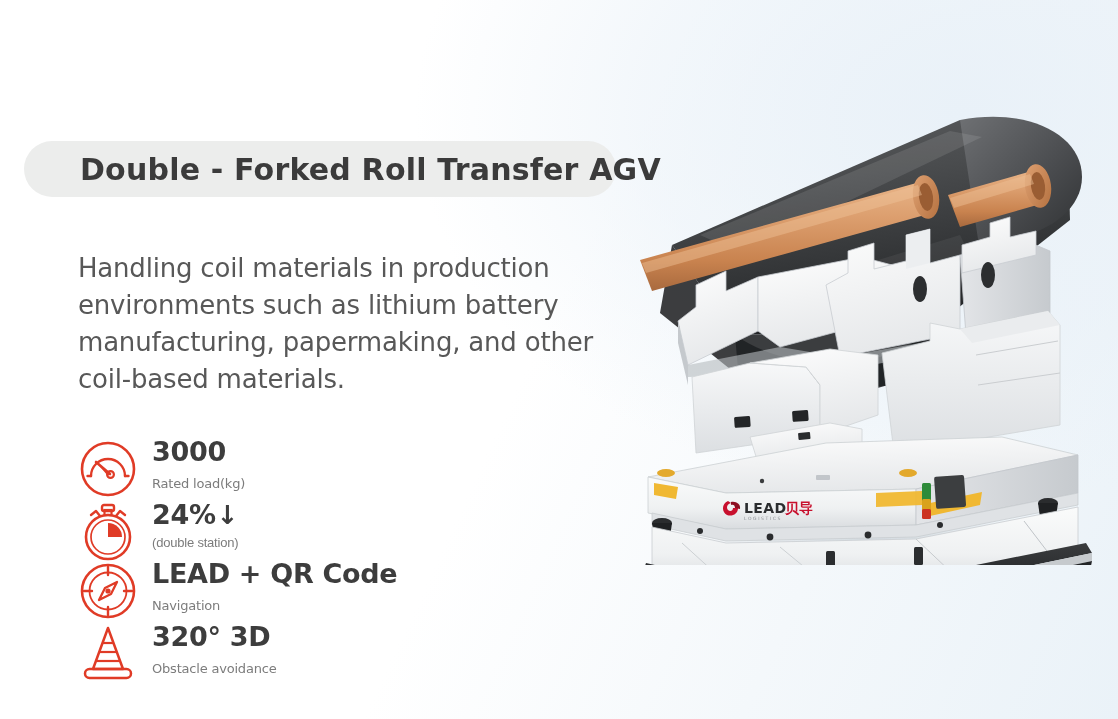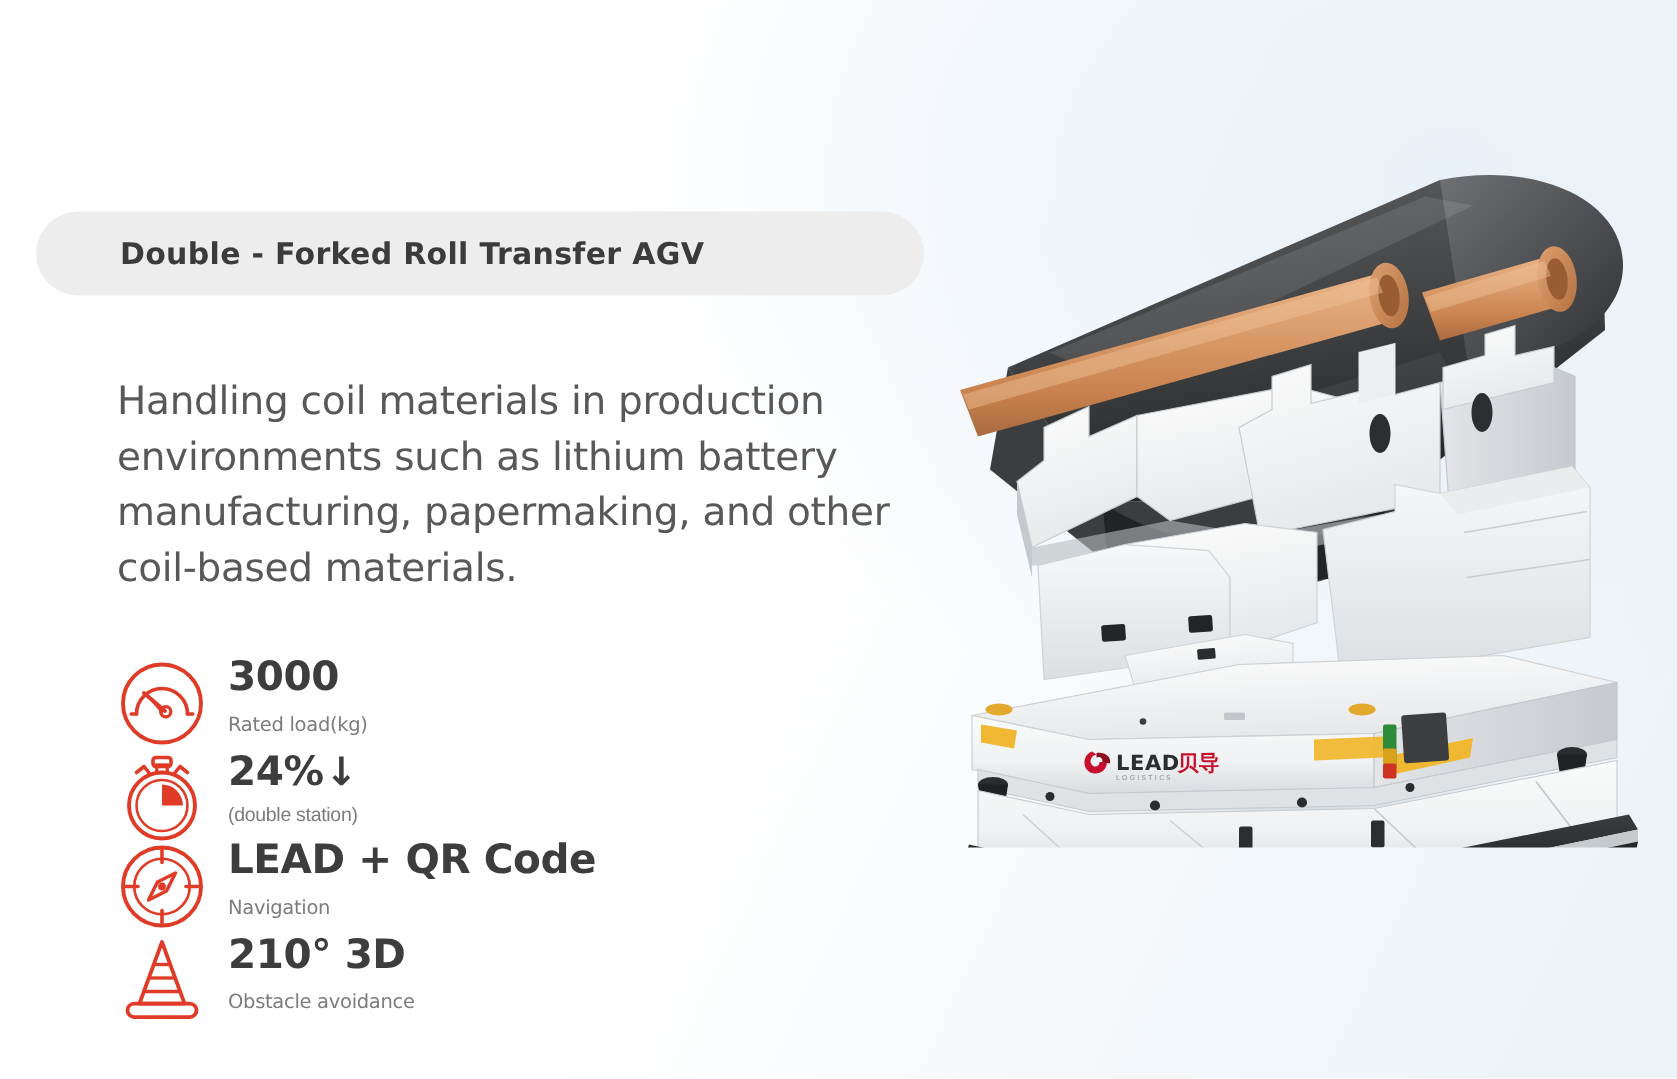--- a/index.html
+++ b/index.html
@@ -31,21 +31,21 @@
     top: 141px;
     width: 592px;
     height: 56px;
     border-radius: 28px;
     background: #ecedec;
     display: flex;
     align-items: center;
   }
   .title-text {
     margin-left: 56px;
-    font-size: 20px;
+    font-size: 30px;
     font-weight: bold;
     letter-spacing: 0.2px;
     color: #3b3b3b;
     font-family: "DejaVu Sans", sans-serif;
     white-space: nowrap;
   }
 
   
   .description {
     position: absolute;
@@ -400,20 +400,20 @@
         <div class="spec-icon">
           <svg width="60" height="60" viewBox="0 0 60 60" xmlns="http://www.w3.org/2000/svg">
             <path d="M 30,4 L 45,45 L 15,45 Z" fill="none" stroke="#e03b26" stroke-width="2.5" stroke-linejoin="round"></path>
             <line x1="24.5" y1="19" x2="35.5" y2="19" stroke="#e03b26" stroke-width="2.2"></line>
             <line x1="21.5" y1="28" x2="38.5" y2="28" stroke="#e03b26" stroke-width="2.2"></line>
             <line x1="18.5" y1="37" x2="41.5" y2="37" stroke="#e03b26" stroke-width="2.2"></line>
             <rect x="7" y="45" width="46" height="9" rx="4.5" fill="none" stroke="#e03b26" stroke-width="2.5"></rect>
           </svg>
         </div>
         <div class="spec-body">
-          <div class="spec-value">210° 3D</div>
+          <div class="spec-value">320° 3D</div>
           <div class="spec-label">Obstacle avoidance</div>
         </div>
       </div>
     </div>
 
   </div>
 </div>
 
 </body></html>

